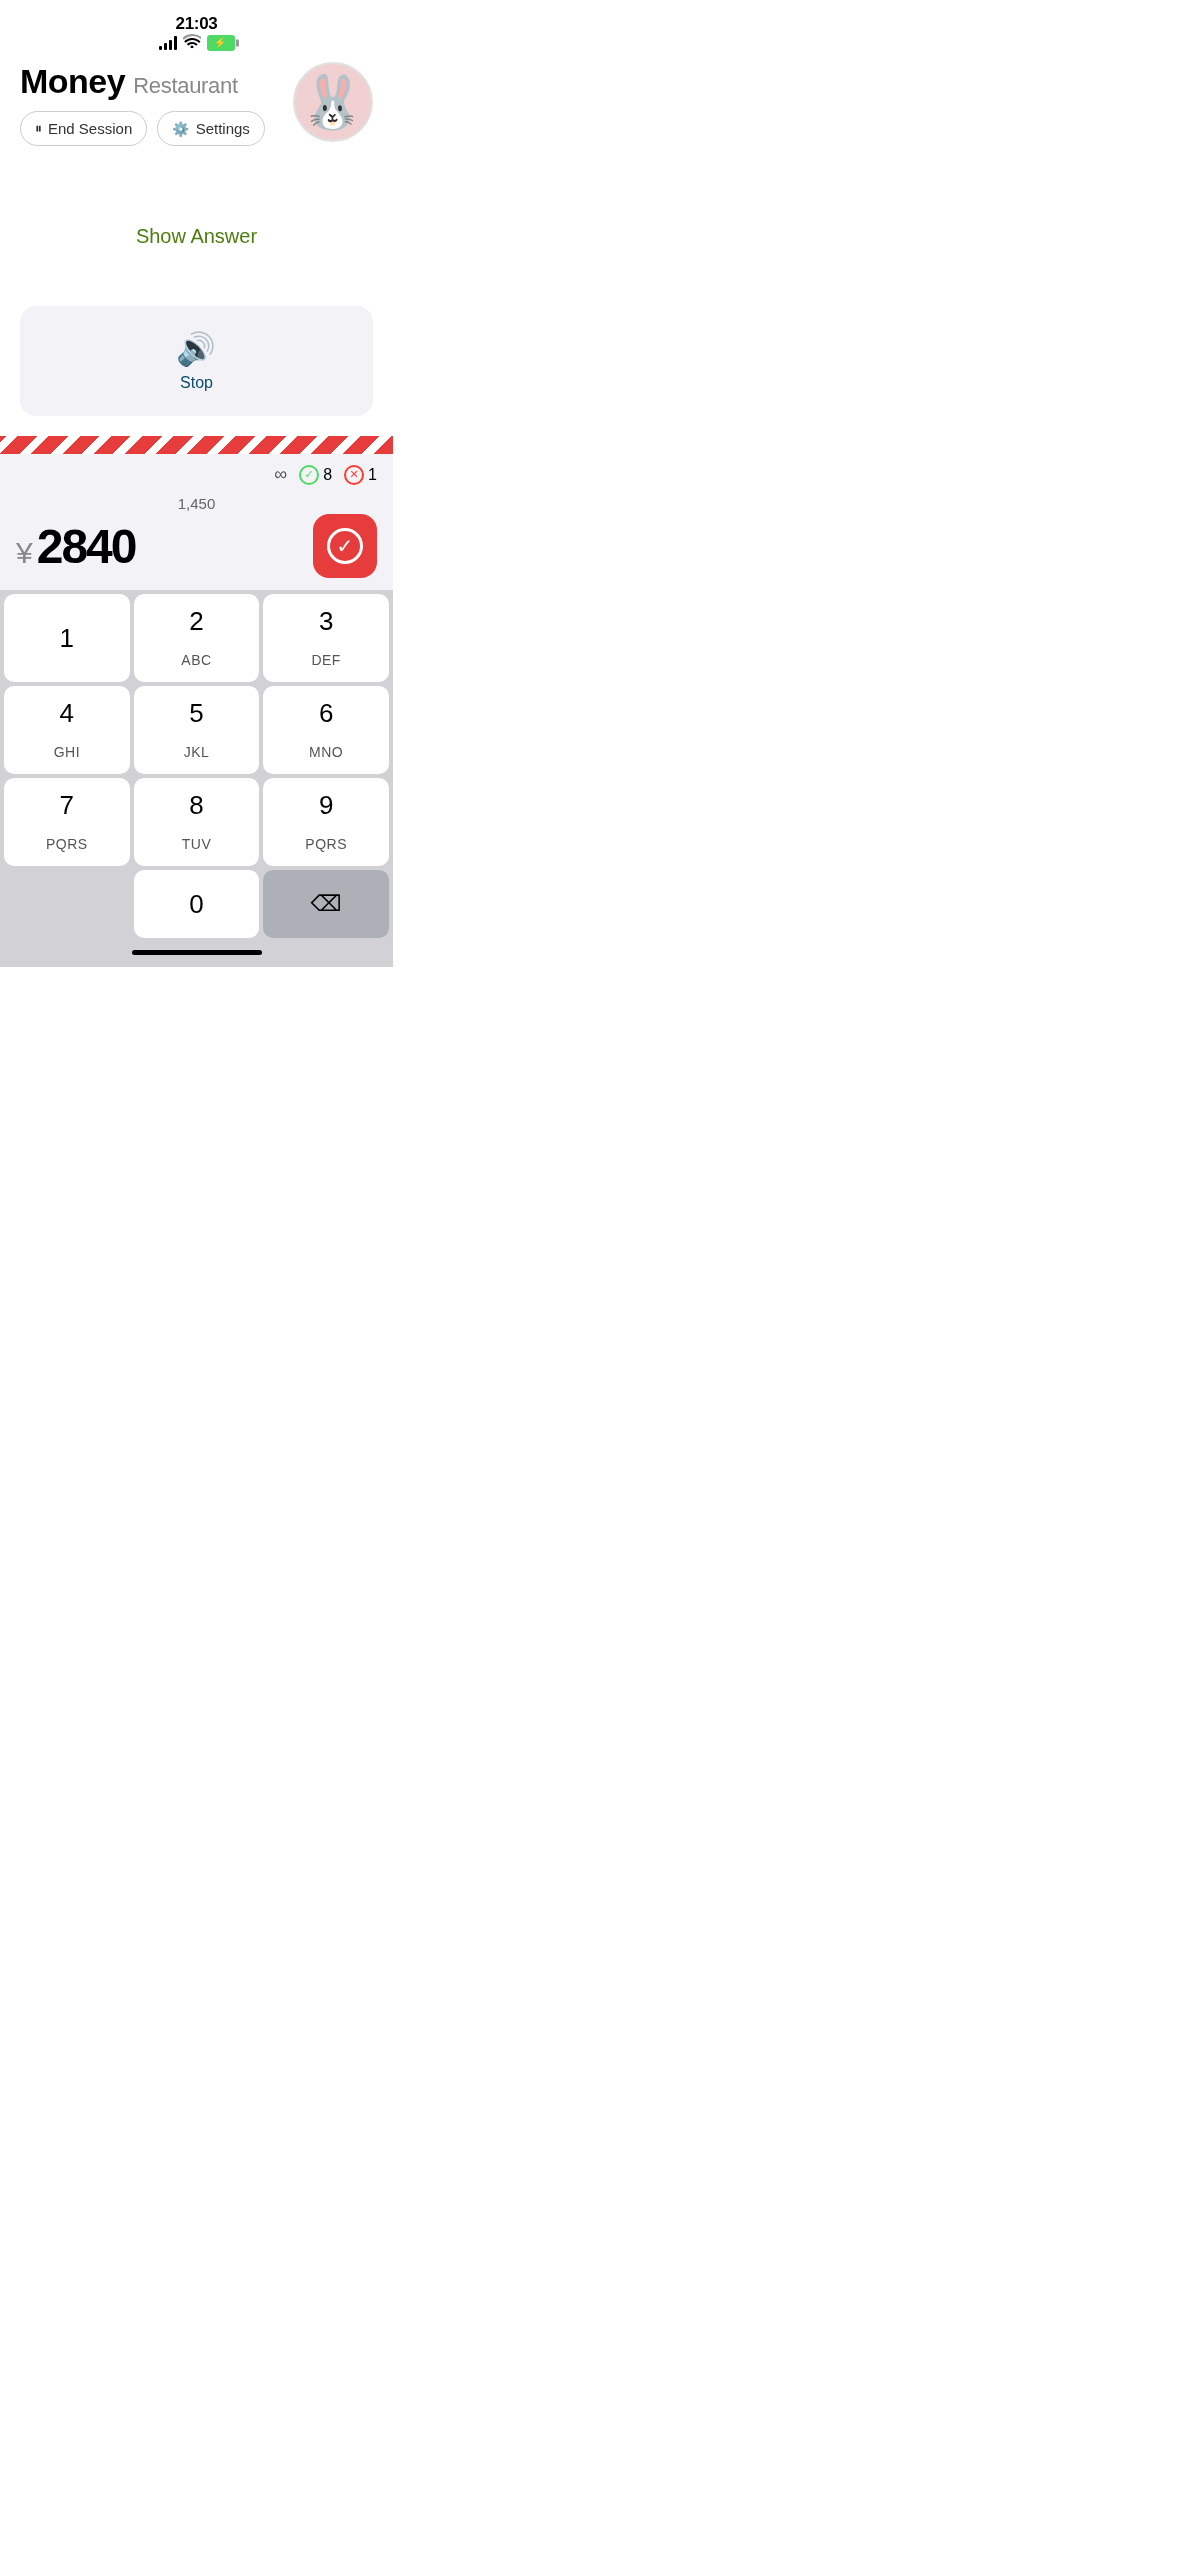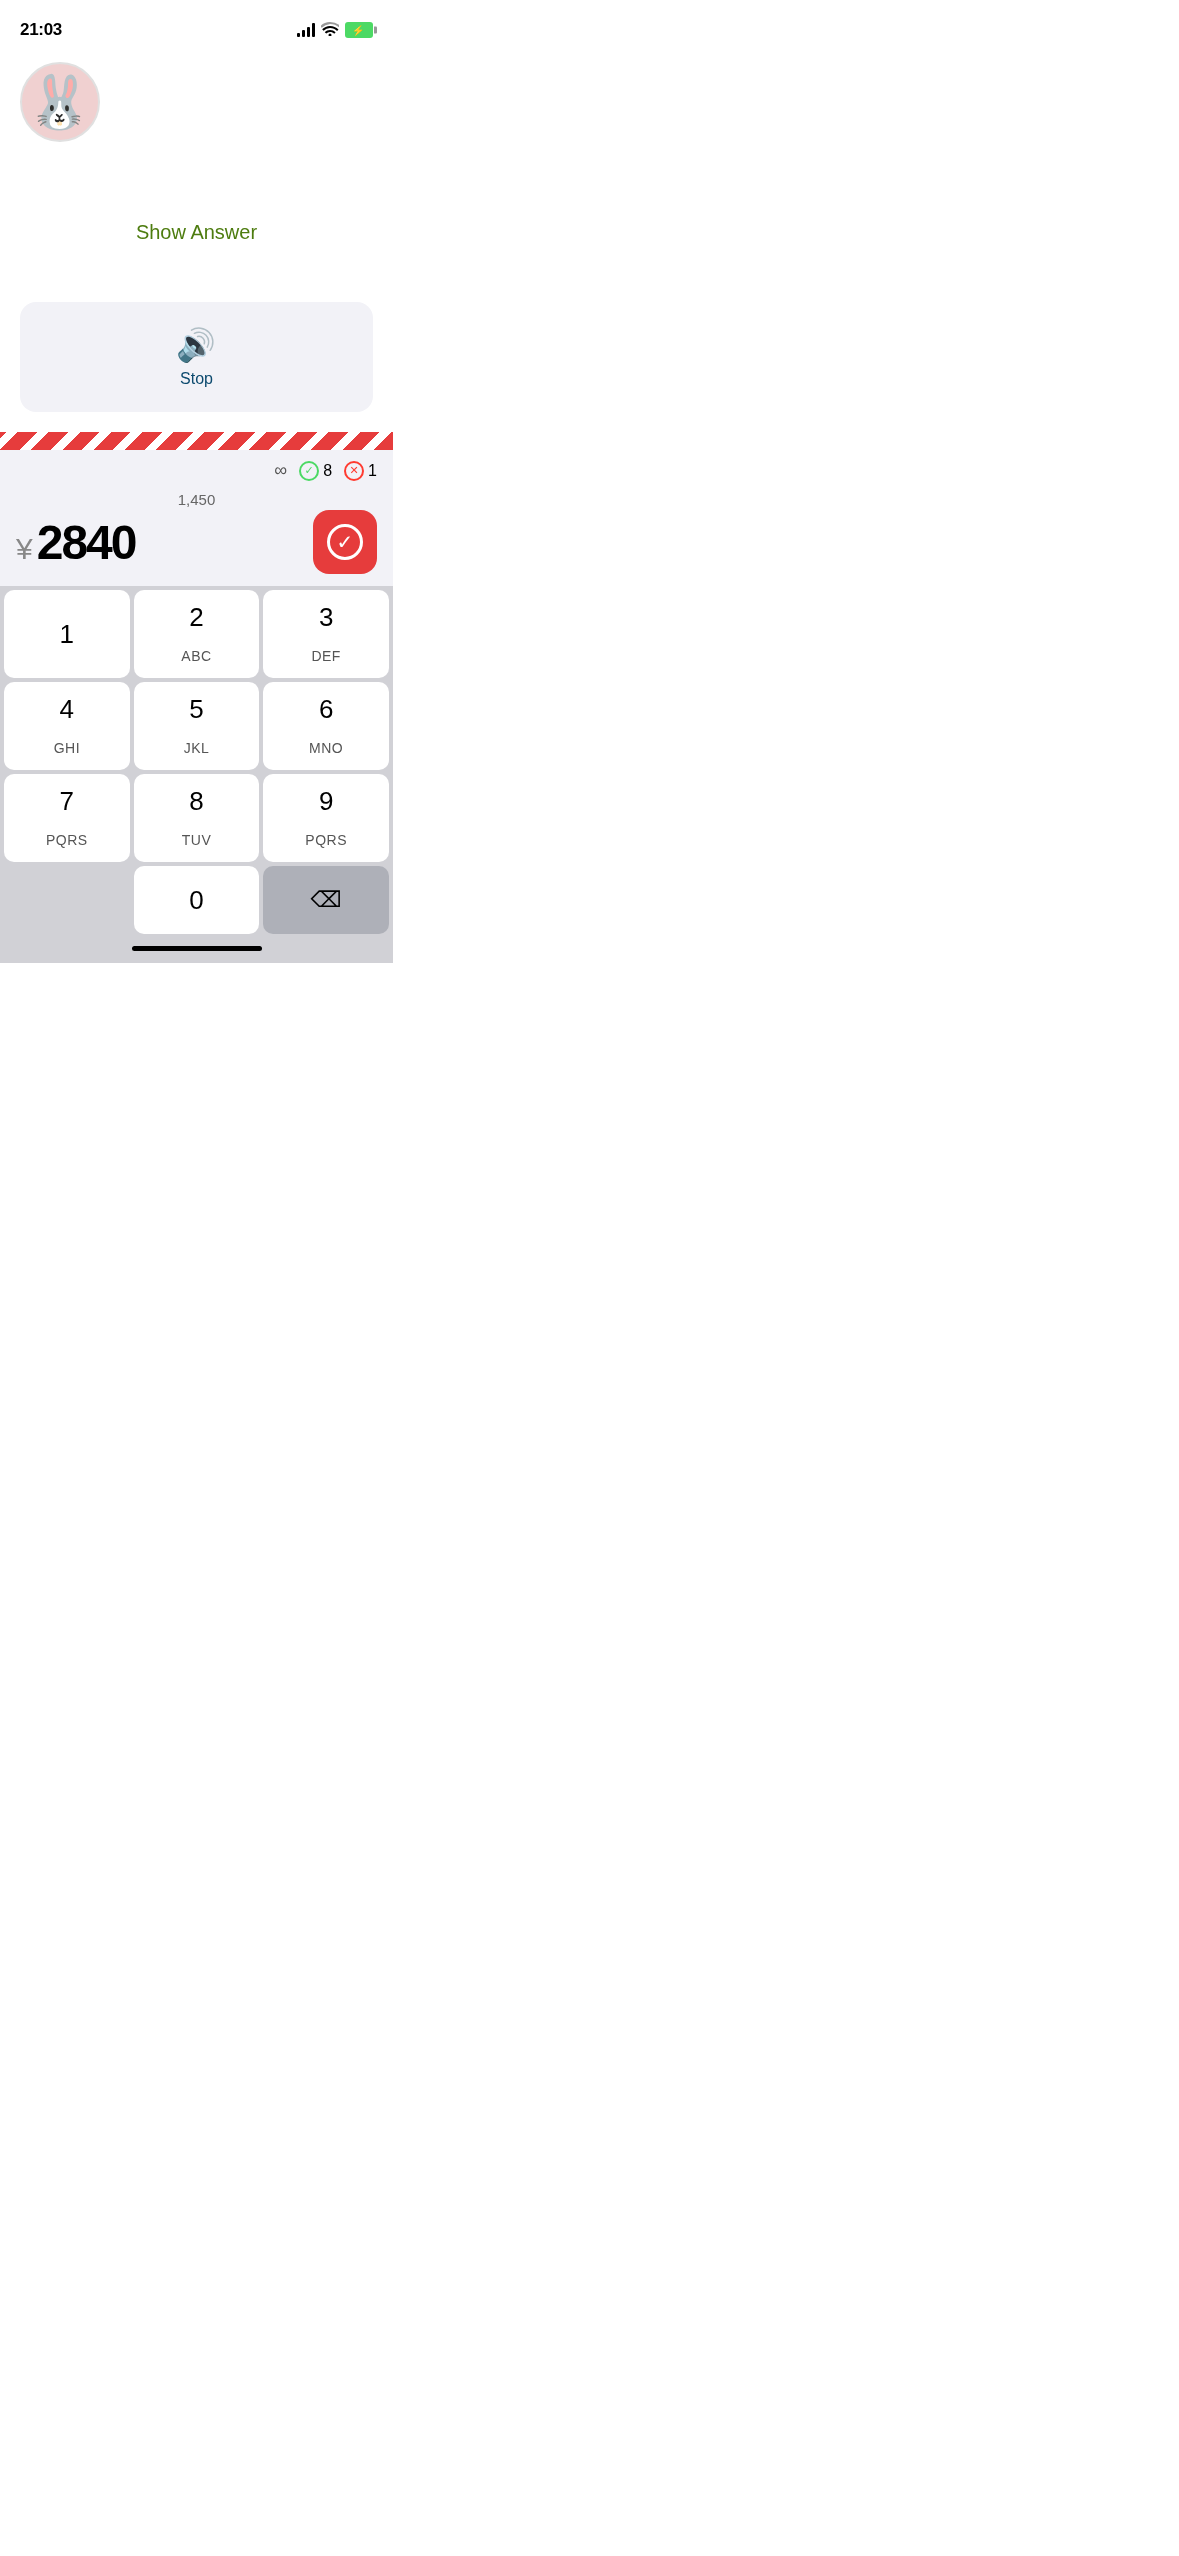--- a/index.html
+++ b/index.html
@@ -13,20 +13,21 @@
       overflow-x: hidden;
     }
 
     
     .status-bar {
       display: flex;
       justify-content: space-between;
       align-items: center;
       padding: 14px 20px 4px 20px;
       height: 50px;
+      flex-direction: column;
     }
     .status-time {
       font-size: 17px;
       font-weight: 600;
       letter-spacing: -0.3px;
     }
     .status-icons {
       display: flex;
       align-items: center;
       gap: 6px;
@@ -374,20 +375,36 @@
         <path d="M9 0C4.91 0 1.22 1.67-.69 4.38L.72 5.79A13.97 13.97 0 0 1 9 2c3.89 0 7.4 1.57 9.95 4.12l1.41-1.41A15.97 15.97 0 0 0 9 0z" fill="#000" opacity="0.4"></path>
       </svg>
     </span>
     <div class="battery-icon">
       <span class="battery-lightning">⚡</span>
     </div>
   </div>
 </div>
 
 <div class="header">
+  <div class="header-left">
+    <div class="header-title">
+      <span class="title-money">Money</span>
+      <span class="title-subtitle">Restaurant</span>
+    </div>
+    <div class="header-buttons">
+      <button class="header-btn">
+        <span class="btn-icon">⏸</span>
+        <span>End Session</span>
+      </button>
+      <button class="header-btn">
+        <span class="btn-icon">⚙️</span>
+        <span>Settings</span>
+      </button>
+    </div>
+  </div>
   <div class="avatar-circle">
 
     <span style="font-size:52px">🐰</span>
   </div>
 </div>
 
 <div class="show-answer-area">
   <div class="blur-overlay">
     <span class="show-answer-text">Show Answer</span>
   </div>

